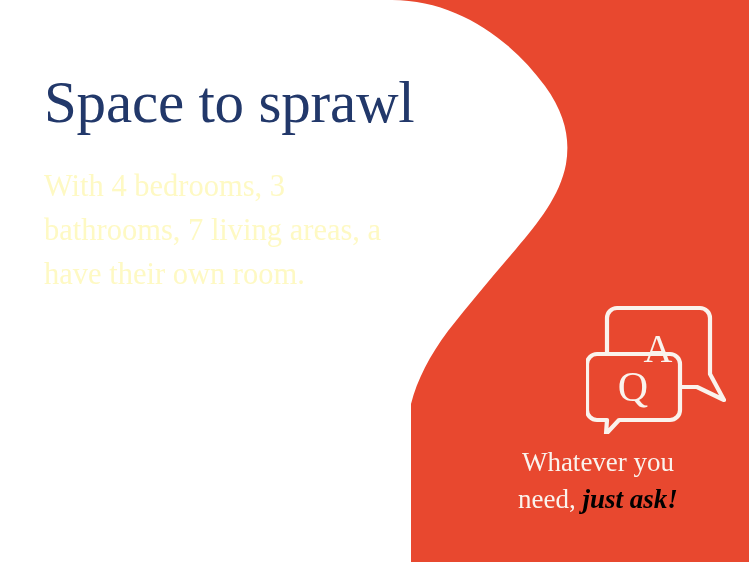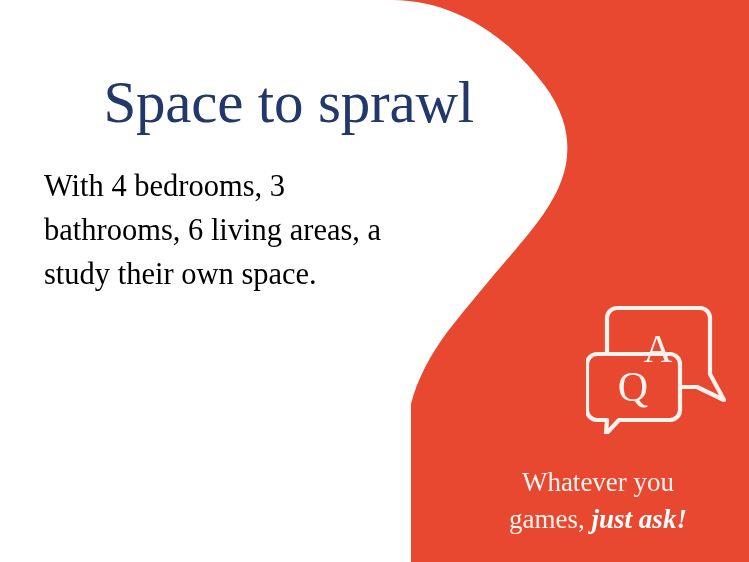--- a/index.html
+++ b/index.html
@@ -28,58 +28,57 @@
     width: 430px;
   }
   #headline {
     font-family: "Liberation Serif", serif;
     font-size: 59px;
     line-height: 1.02;
     color: #22386A;
     font-weight: 400;
     letter-spacing: -0.2px;
     white-space: nowrap;
-    text-align: right;
   }
   #body-copy {
     margin-top: 32px;
     font-family: "Liberation Serif", serif;
     font-size: 30.5px;
     line-height: 44px;
-    color: #000000;
+    color: #fef9c3;
     font-weight: 400;
     width: 430px;
   }
   #body-copy .ln {
     display: block;
     white-space: nowrap;
   }
   #qa-icon {
     position: absolute;
     left: 586px;
     top: 300px;
     width: 140px;
     height: 134px;
   }
   #tagline {
     position: absolute;
     left: 466px;
-    top: 464px;
+    top: 444px;
     width: 264px;
     text-align: center;
     font-family: "Liberation Serif", serif;
     font-size: 27px;
     line-height: 37px;
     color: #FAF3ED;
   }
   #tagline .cream {
     color: #FAF3ED;
   }
   #tagline .accent {
-    color: #ffffff;
+    color: #000000;
     font-style: italic;
     font-weight: bold;
   }
   #tagline .line {
     display: block;
     white-space: nowrap;
   }
 </style>
 </head>
 <body>
@@ -97,22 +96,22 @@
              C 430,355 417,380 411,404
              L 411,562
              L 0,562
              Z"></path>
   </svg>
 
   <div class="text-block">
     <div id="headline">Space to sprawl</div>
     <div id="body-copy">
       <span class="ln">With 4 bedrooms, 3</span>
-      <span class="ln">bathrooms, 6 living areas, a</span>
-      <span class="ln">study their own space.</span>
+      <span class="ln">bathrooms, 7 living areas, a</span>
+      <span class="ln">have their own room.</span>
     </div>
   </div>
 
   <svg id="qa-icon" viewBox="0 0 140 134" fill="none" aria-hidden="true">
 
     <path d="M 31,8
              L 114,8
              A 10 10 0 0 1 124,18
              L 124,74
              L 138,100
@@ -133,16 +132,16 @@
              L 11,120
              A 10 10 0 0 1 1,110
              L 1,64
              A 10 10 0 0 1 11,54 Z" stroke="#FAF3ED" stroke-width="4.2" stroke-linejoin="round" fill="#E8482F"></path>
     <text x="72" y="62" text-anchor="middle" font-family="Liberation Serif, serif" font-size="40" fill="#FAF3ED">A</text>
     <text x="47" y="101" text-anchor="middle" font-family="Liberation Serif, serif" font-size="42" fill="#FAF3ED">Q</text>
   </svg>
 
   <div id="tagline">
     <span class="line cream">Whatever you</span>
-    <span class="line"><span class="cream">games,</span> <span class="accent">just ask!</span></span>
+    <span class="line"><span class="cream">need,</span> <span class="accent">just ask!</span></span>
   </div>
 
 </div>
 
 </body></html>

